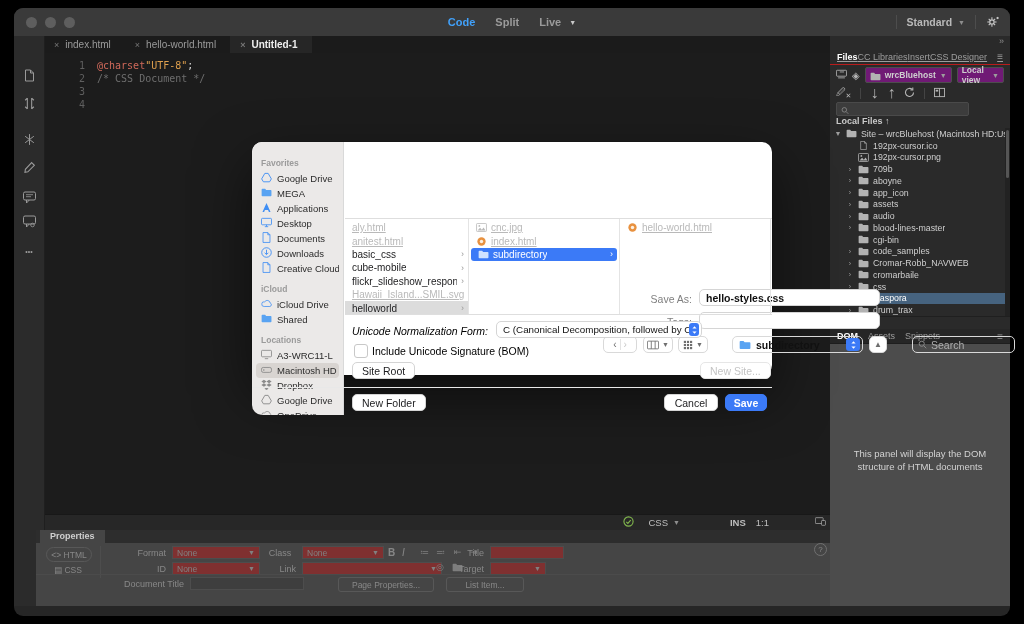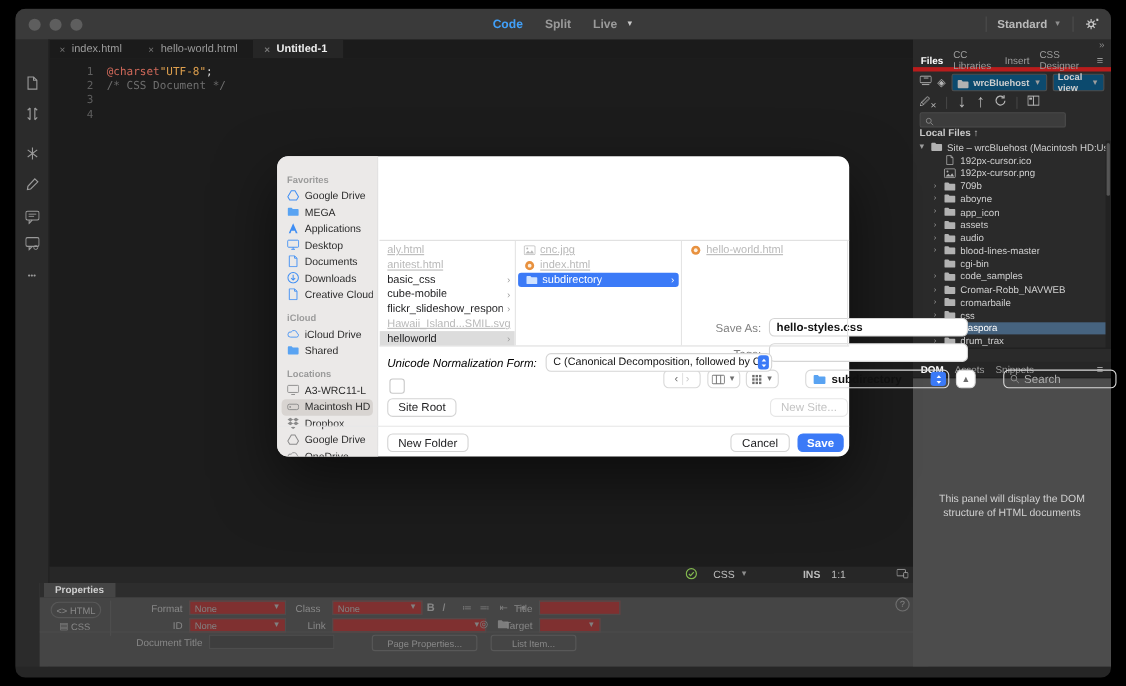--- a/index.html
+++ b/index.html
@@ -42,44 +42,44 @@
   #prop-menu{position:absolute;right:4px;top:1px;color:#9a9a9a;font-size:10px;}
   .dim{opacity:.5;text-decoration:underline;}
   .plabel{position:absolute;color:#c7c7c7;font-size:9px;}
   .pselect,.pinput{position:absolute;background:#b91c1c;border:1px solid #565656;height:11px;font-size:8.5px;color:#bdbdbd;display:flex;align-items:center;padding:0 4px;justify-content:space-between;}
   .pbtn{position:absolute;border:1px solid #6b6b6b;border-radius:8px;color:#c7c7c7;font-size:8.5px;display:flex;align-items:center;justify-content:center;height:13px;}
   .picon{position:absolute;color:#b5b5b5;font-size:9px;display:flex;align-items:center;justify-content:center;}
   .picon svg{width:11px;height:11px;}
   
   #rpanel{left:816px;top:28px;width:180px;height:570px;background:#2a2a2a;}
   #rp-top{position:absolute;left:0;top:0;width:100%;height:13px;color:#8d8d8d;font-size:9px;text-align:right;padding-right:6px;box-sizing:border-box;}
-  #rp-tabs{position:absolute;left:0;top:13px;width:100%;height:16px;display:flex;align-items:center;gap:9px;padding:0 7px;box-sizing:border-box;font-size:9px;color:#9d9d9d;border-bottom:4px solid #b91c1c;}
+  #rp-tabs{position:absolute;left:0;top:13px;width:100%;height:16px;display:flex;align-items:center;padding:0 7px;box-sizing:border-box;font-size:9px;color:#9d9d9d;border-bottom:1px solid #b91c1c;text-decoration:underline;}
   #rp-tabs .rpt.active{color:#fff;font-weight:bold;}
   #rp-tabs .menu{margin-left:auto;color:#9a9a9a;font-size:10px;}
   .rp-row{position:absolute;left:0;width:100%;display:flex;align-items:center;box-sizing:border-box;padding:0 6px;gap:5px;color:#b5b5b5;}
   .rp-row svg{width:11px;height:11px;}
-  .rp-select{background:#0c4a6e;border:1px solid #4d4d4d;border-radius:2px;height:14px;font-size:8.5px;color:#cfcfcf;display:flex;align-items:center;gap:4px;padding:0 4px;}
+  .rp-select{background:#701a75;border:1px solid #4d4d4d;border-radius:2px;height:14px;font-size:8.5px;color:#cfcfcf;display:flex;align-items:center;gap:4px;padding:0 4px;}
   #rp-search{background:#3c3c3c;border:1px solid #4a4a4a;border-radius:2px;height:12px;flex:1;display:flex;align-items:center;gap:4px;padding:0 4px;color:#8d8d8d;}
   #local-files{position:absolute;left:6px;top:80px;color:#c9c9c9;font-size:9px;font-weight:bold;}
   #tree{position:absolute;left:0;top:92px;width:176px;height:188px;overflow:hidden;font-size:8.8px;color:#cfcfcf;}
   .trow{display:flex;align-items:center;height:11.75px;gap:4px;padding-left:4px;}
   .trow.sel{background:#46637f;color:#fff;}
   .trow .tw{width:8px;color:#9d9d9d;font-size:7px;text-align:center;flex:0 0 auto;}
   .trow svg{width:11px;height:9px;flex:0 0 auto;color:#b2b2b2;}
   #tree-scroll{position:absolute;right:0;top:92px;width:5px;height:188px;background:#222;}
   #tree-thumb{position:absolute;left:1px;top:2px;width:3px;height:48px;background:#555;border-radius:2px;}
   #rp-sync{position:absolute;left:0;top:280px;width:100%;height:13px;display:flex;align-items:center;gap:10px;padding-left:6px;color:#b5b5b5;border-top:1px solid #1f1f1f;}
   #rp-sync svg{width:10px;height:10px;}
   #rp-btabs{position:absolute;left:0;top:293px;width:100%;height:15px;background:#262626;display:flex;align-items:center;gap:10px;padding:0 7px;box-sizing:border-box;font-size:9px;color:#9d9d9d;border-bottom:1px solid #1e1e1e;}
   #rp-btabs .rpt.active{color:#fff;font-weight:bold;}
   #rp-btabs .menu{margin-left:auto;font-size:10px;}
   #dom-body{position:absolute;left:0;top:308px;width:100%;height:262px;background:#4c4c4c;display:flex;align-items:center;justify-content:center;}
   #dom-placeholder{width:150px;text-align:center;color:#d2d2d2;font-size:9.5px;line-height:13px;margin-top:-30px;}
   
-  #dialog{left:252px;top:142px;width:520px;height:273px;background:#fff;border-radius:10px;box-shadow:0 22px 55px rgba(0,0,0,.55),0 0 0 .5px rgba(0,0,0,.2);}
+  #dialog{left:252px;top:142px;width:520px;height:233px;background:#fff;border-radius:10px;box-shadow:0 22px 55px rgba(0,0,0,.55),0 0 0 .5px rgba(0,0,0,.2);}
   #dlg-sidebar{position:absolute;left:0;top:0;width:92px;height:273px;background:#ebe9e8;border-right:1px solid #d9d9d9;border-radius:10px 0 0 10px;padding:8px 0 0 0;box-sizing:border-box;overflow:hidden;}
   .sb-title{color:#9b9b9b;font-size:8.5px;font-weight:bold;padding:8px 0 3px 9px;}
   .sb-item{display:flex;align-items:center;gap:5px;height:15px;margin:0 4px;padding-left:5px;border-radius:4px;font-size:9.5px;color:#2b2b2b;white-space:nowrap;overflow:hidden;}
   .sb-item.sel{background:#d8d4d1;}
   .sb-item svg{width:11px;height:11px;flex:0 0 auto;}
   .dlg-label{position:absolute;font-size:10.5px;color:#808080;text-align:right;}
   .dlg-field{position:absolute;height:17px;border:1px solid #d5d5d5;border-radius:5px;background:#fff;font-size:10.5px;color:#111;display:flex;align-items:center;padding:0 6px;box-sizing:border-box;}
   .tbtn{position:absolute;height:17px;background:#fff;border:1px solid #d9d9d9;border-radius:5px;display:flex;align-items:center;justify-content:center;color:#6e6e6e;font-size:10px;gap:3px;box-sizing:border-box;}
   .tbtn svg{width:12px;height:10px;}
   #dlg-popup{position:absolute;left:480px;top:194px;width:131px;height:17px;border:1px solid #d9d9d9;border-radius:5px;display:flex;align-items:center;gap:5px;padding:0 2px 0 6px;box-sizing:border-box;font-size:10.5px;color:#111;}
@@ -768,19 +768,20 @@
   <div class="dlg-field" style="left:244px;top:179px;width:206px;font-size:9.8px;padding-right:2px;">
     <span style="overflow:hidden;white-space:nowrap;">C (Canonical Decomposition, followed by Canonical Compo...</span>
     <span class="stepper">
         <svg viewBox="0 0 10 14">
           <path d="M5 1.5l3 3.5H2z" fill="#fff"></path>
           <path d="M5 12.5L8 9H2z" fill="#fff"></path>
         </svg>
       </span>
   </div>
   <div id="bom-box"></div>
+  <div class="dlg-label" style="left:120px;top:203px;width:220px;text-align:left;color:#000;">Include Unicode Signature (BOM)</div>
   <div class="mac-btn" style="left:100px;top:220px;">Site Root</div>
   <div class="mac-btn disabled" style="left:448px;top:220px;">New Site...</div>
   <div id="dlg-divider"></div>
   <div class="mac-btn" style="left:100px;top:252px;">New Folder</div>
   <div class="mac-btn" style="left:412px;top:252px;width:54px;">Cancel</div>
   <div class="mac-btn primary" style="left:473px;top:252px;width:42px;">Save</div>
 </div>
 
 </body></html>

